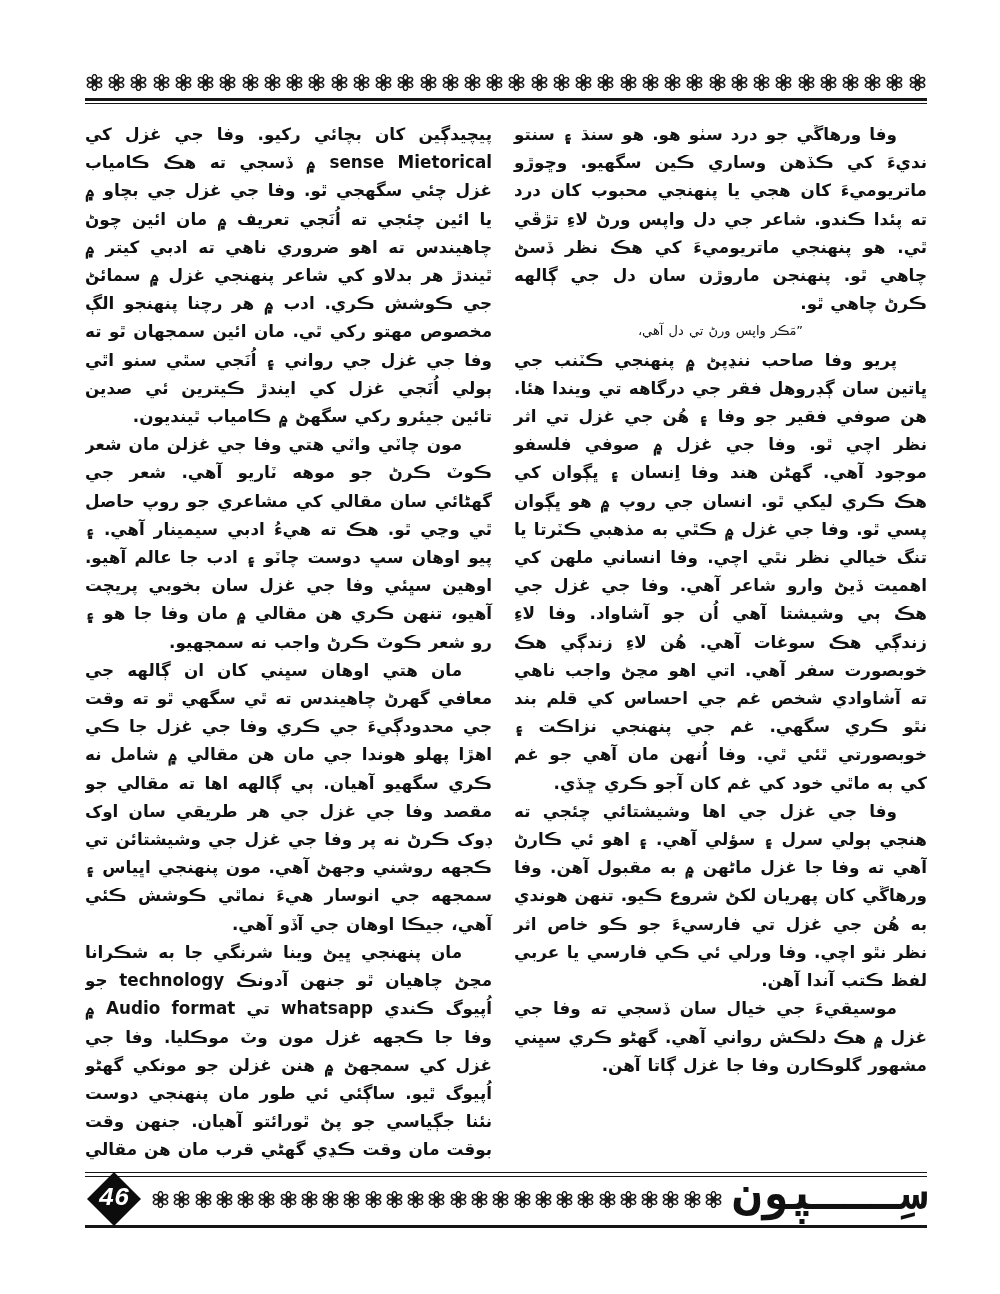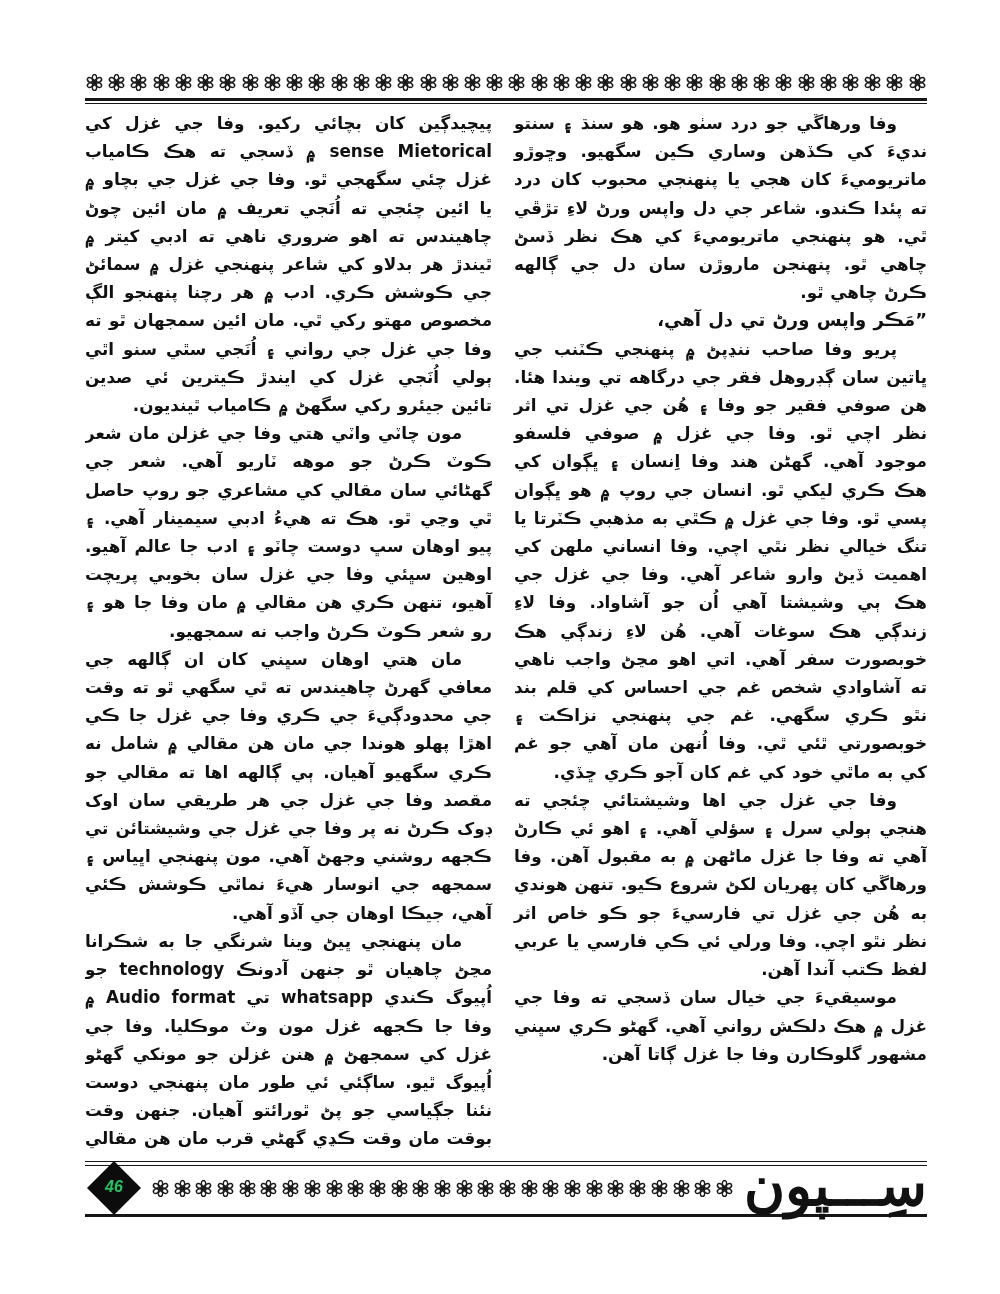--- a/index.html
+++ b/index.html
@@ -21,67 +21,67 @@
     overflow:hidden;white-space:nowrap;
   }
   .flower-row svg{flex:0 0 auto;}
 
   .header{margin-top:74px;}
   .header-rule{margin-top:7px;height:2px;border-top:3px solid #161616;border-bottom:1.5px solid #161616;}
 
   
   .columns{
     display:flex;flex-direction:row;gap:22px;
-    margin-top:5px;height:1046px;overflow:hidden;
+    margin-top:16px;height:1046px;overflow:hidden;
   }
   .col{box-sizing:border-box;}
   .col-left{width:412px;display:flex;flex-direction:column;}
   .col-right{width:418px;}
 
   .sindhi{
     direction:rtl;
     text-align:justify;
     font-size:16.8px;
     font-weight:bold;
     line-height:28.2px;
     word-spacing:1px;
   }
   .sindhi p{margin:0;}
   .sindhi p.ind{text-indent:30px;}
 
   .quote{
-    direction:rtl;text-align:right;
-    font-size:18px;font-weight:bold;line-height:28.2px;
+    direction:rtl;text-align:center;
+    font-size:13px;font-weight:normal;line-height:28.2px;
     margin:0;
   }
 
   
   .footer{position:relative;height:58px;margin-top:4px;}
   .footer .rule-top{position:absolute;top:2px;left:0;right:0;height:3px;border-top:1.5px solid #161616;border-bottom:1px solid #161616;}
   .footer .rule-bottom{position:absolute;bottom:0;left:0;right:0;height:3px;background:#161616;}
   .footer-content{position:absolute;inset:0;display:flex;align-items:center;}
   .pageno-diamond{
     width:54px;height:54px;flex:0 0 auto;
     background:#0c0c0c;
     clip-path:polygon(50% 0,100% 50%,50% 100%,0 50%);
     display:flex;align-items:center;justify-content:center;
     margin-left:2px;
   }
   .pageno-diamond span{
-    color:#22c55e;font-family:Liberation Sans, sans-serif;
-    font-style:italic;font-weight:bold;font-size:16px;
+    color:#ffffff;font-family:Liberation Mono, monospace;
+    font-style:italic;font-weight:bold;font-size:26px;
     transform:translateY(-1px);
   }
   .footer .flower-row{flex:1;margin:0 10px;}
   .masthead{
     flex:0 0 auto;
     direction:rtl;
-    font-family:Liberation Serif, serif;
+    font-family:Liberation Mono, monospace;
     font-weight:bold;
-    font-size:56px;
+    font-size:46px;
     line-height:1;
     transform:translateY(-2px);
     letter-spacing:-1px;
   }
 </style>
 </head>
 <body>
 
 <div class="page">
   <div class="inner">

